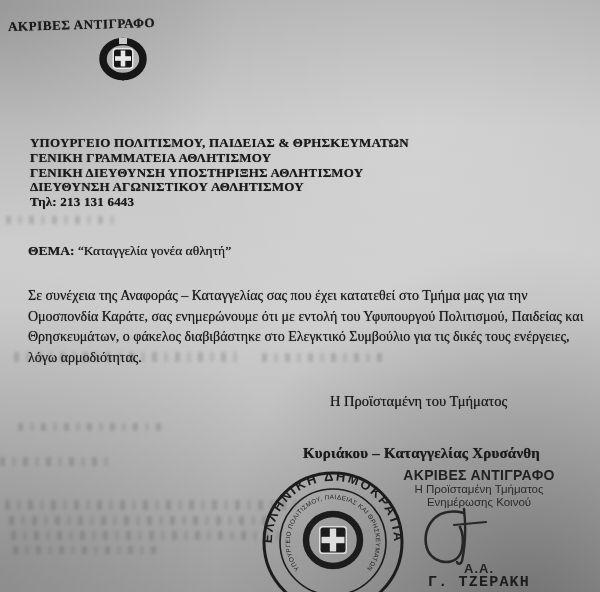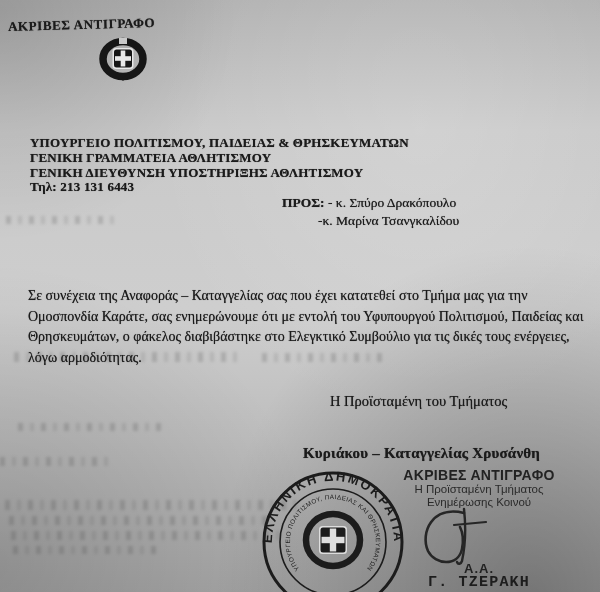--- a/index.html
+++ b/index.html
@@ -56,31 +56,29 @@
     <rect x="16.5" y="15" width="21" height="21" rx="3.5" fill="#e8e8e8"></rect>
     <rect x="18" y="16.5" width="18" height="18" rx="2.5" fill="#161616"></rect>
     <rect x="24.7" y="17.5" width="4.6" height="16" fill="#e8e8e8"></rect>
     <rect x="19" y="23.2" width="16" height="4.6" fill="#e8e8e8"></rect>
   </svg>
 
   <div class="abs ministry serif-soft">
     <div>ΥΠΟΥΡΓΕΙΟ ΠΟΛΙΤΙΣΜΟΥ, ΠΑΙΔΕΙΑΣ &amp; ΘΡΗΣΚΕΥΜΑΤΩΝ</div>
     <div>ΓΕΝΙΚΗ ΓΡΑΜΜΑΤΕΙΑ ΑΘΛΗΤΙΣΜΟΥ</div>
     <div>ΓΕΝΙΚΗ ΔΙΕΥΘΥΝΣΗ ΥΠΟΣΤΗΡΙΞΗΣ ΑΘΛΗΤΙΣΜΟΥ</div>
+    <div>ΔΙΕΥΘΥΝΣΗ ΑΓΩΝΙΣΤΙΚΟΥ ΑΘΛΗΤΙΣΜΟΥ</div>
     <div>Τηλ: 213 131 6443</div>
   </div>
 
-  <div class="abs pros serif-soft">
-    <div>
-      <span class="lbl">ΠΡΟΣ:</span>
-      <span>- κ. Σπύρο Δρακόπουλο</span>
-    </div>
-    <div class="second">-κ. Μαρίνα Τσανγκαλίδου</div>
+
+  <div class="abs thema serif-soft">
+    <span class="lbl">ΘΕΜΑ:</span>
+    <span>“Καταγγελία γονέα αθλητή”</span>
   </div>
-
 
   <div class="abs bodytxt serif-soft">Σε συνέχεια της Αναφοράς – Καταγγελίας σας που έχει κατατεθεί στο Τμήμα μας για την Ομοσπονδία Καράτε, σας ενημερώνουμε ότι με εντολή του Υφυπουργού Πολιτισμού, Παιδείας και Θρησκευμάτων, ο φάκελος διαβιβάστηκε στο Ελεγκτικό Συμβούλιο για τις δικές τους ενέργειες, λόγω αρμοδιότητας.</div>
 
   <div class="abs prost-title serif-soft">Η Προϊσταμένη του Τμήματος</div>
   <div class="abs sig-name serif-soft">Κυριάκου – Καταγγελίας Χρυσάνθη</div>
 
   <svg class="abs stamp-wrap" viewBox="-75 -75 150 150">
     <defs>
       <path id="arcOuter" d="M -43,43 A 61,61 0 1,1 43,43" fill="none"></path>
       <path id="arcInner" d="M -22,37 A 43,43 0 1,1 22,37" fill="none"></path>

